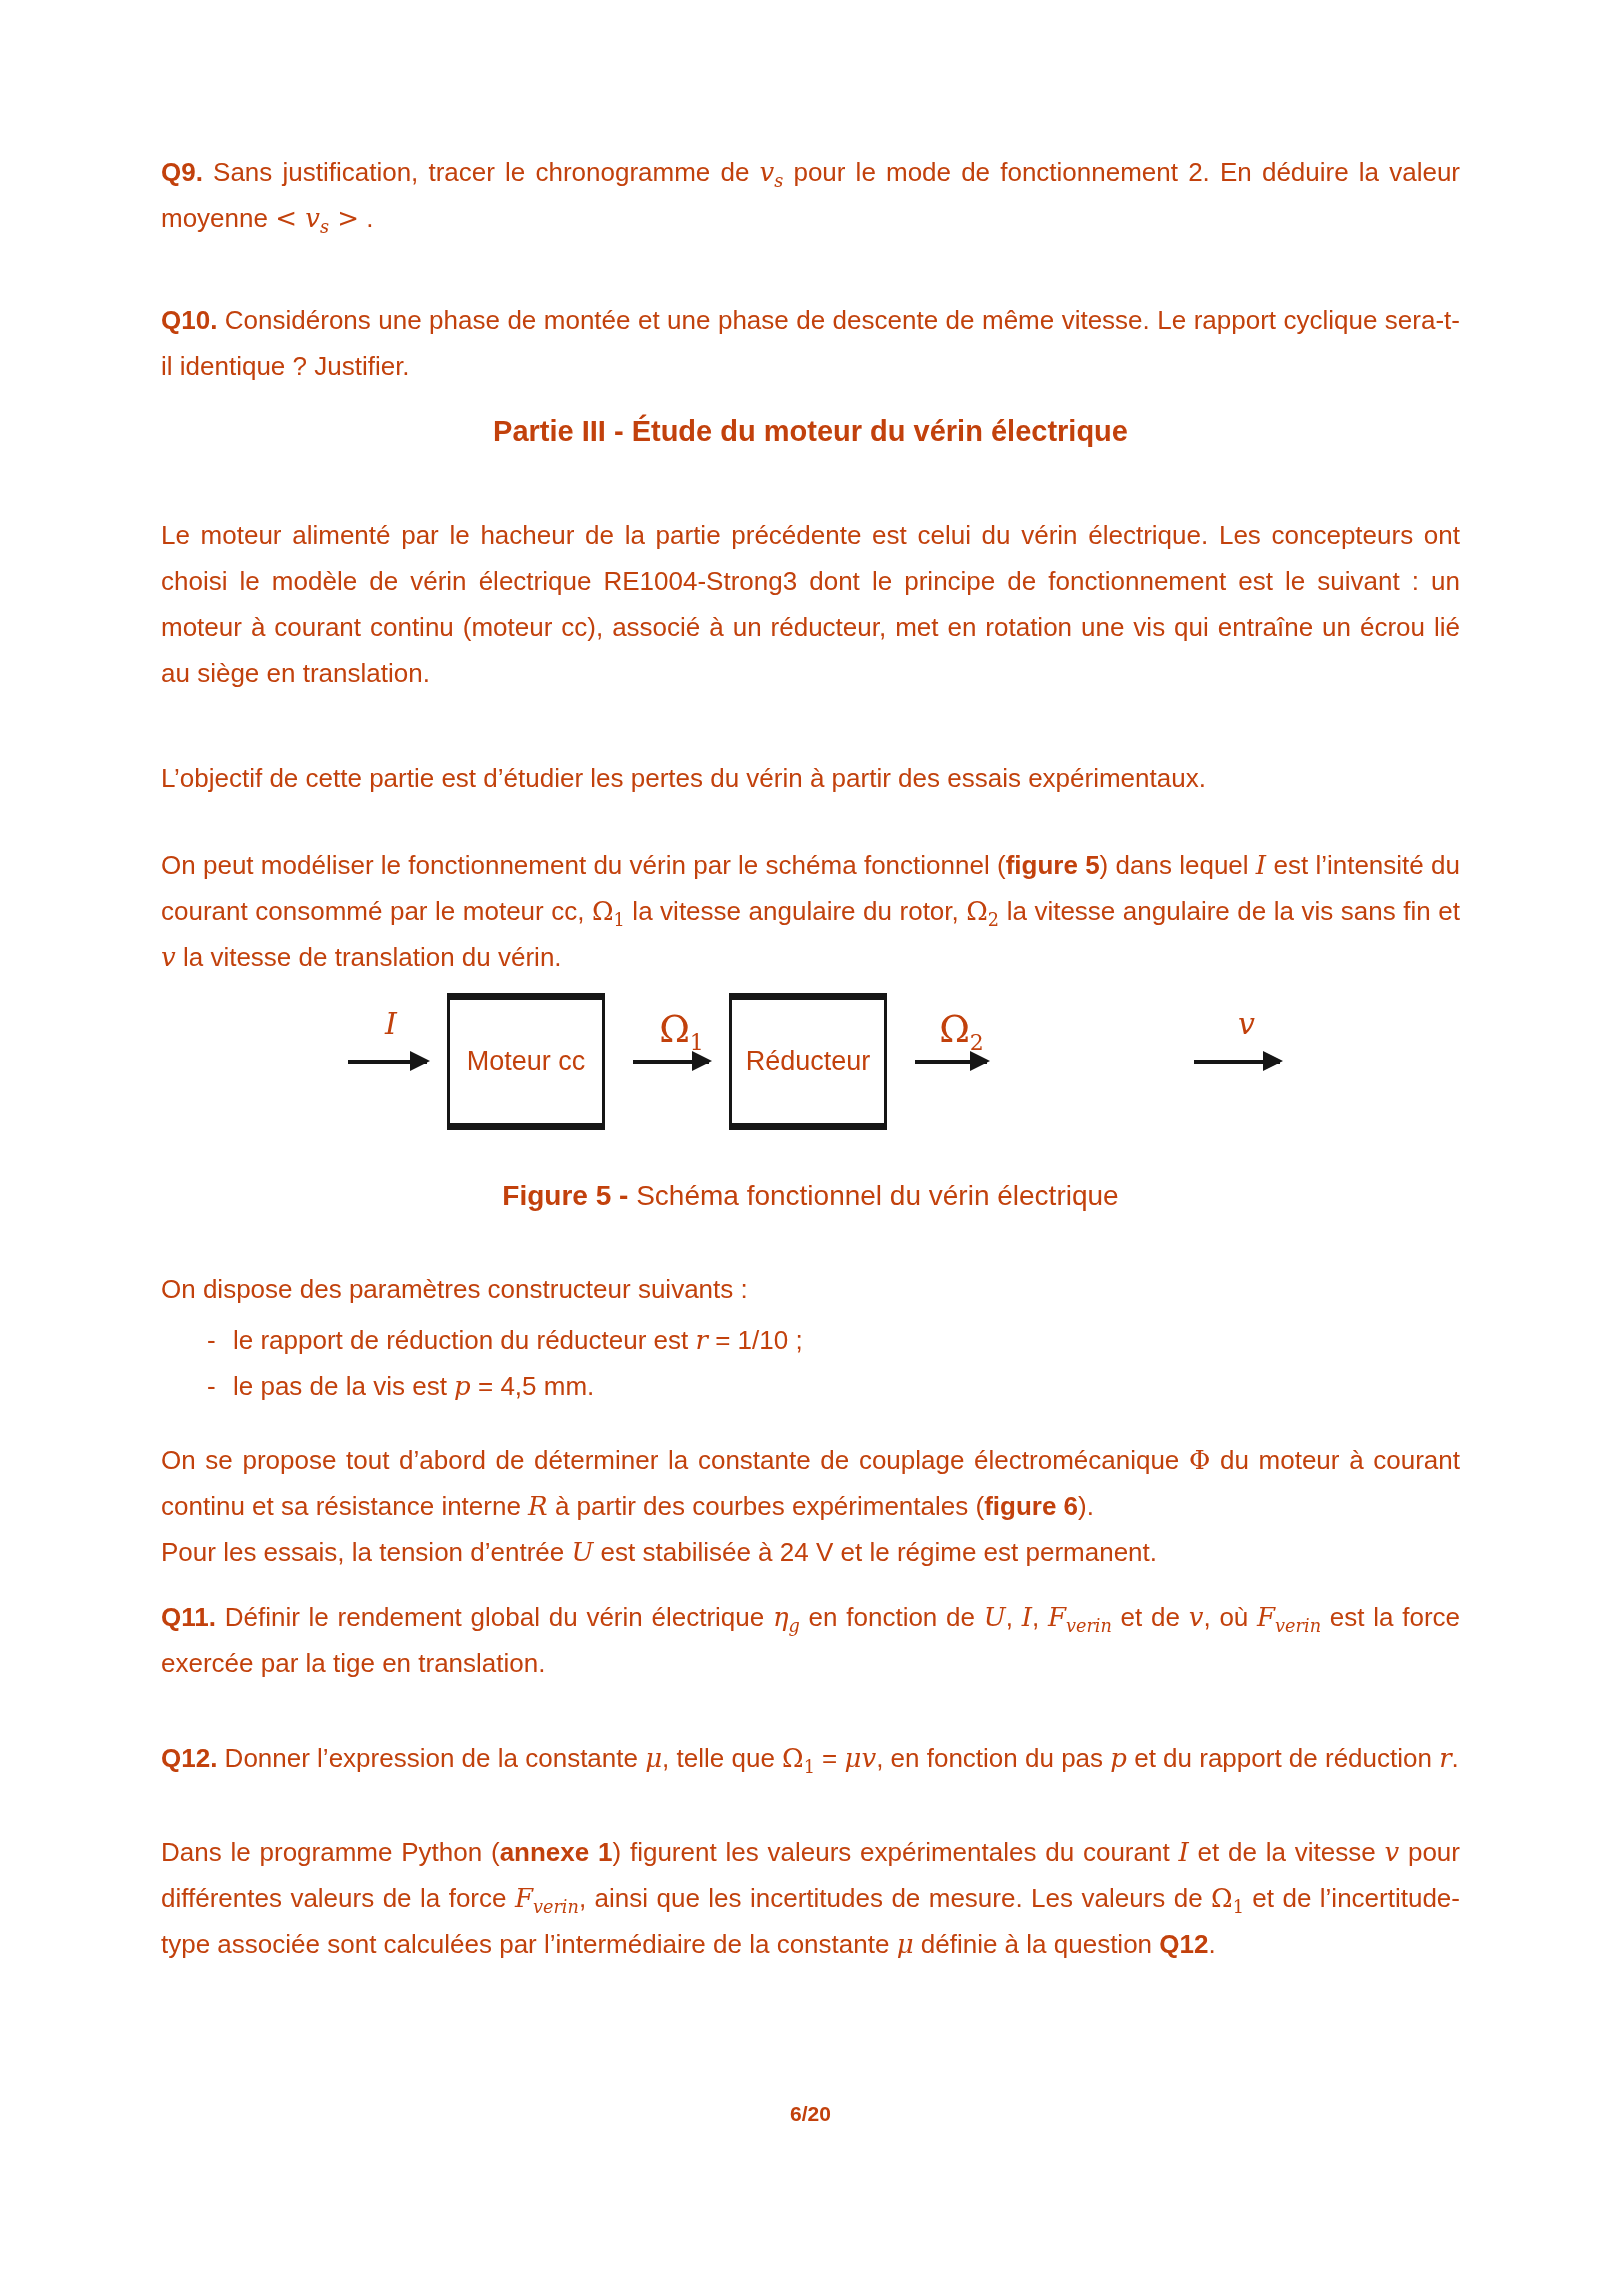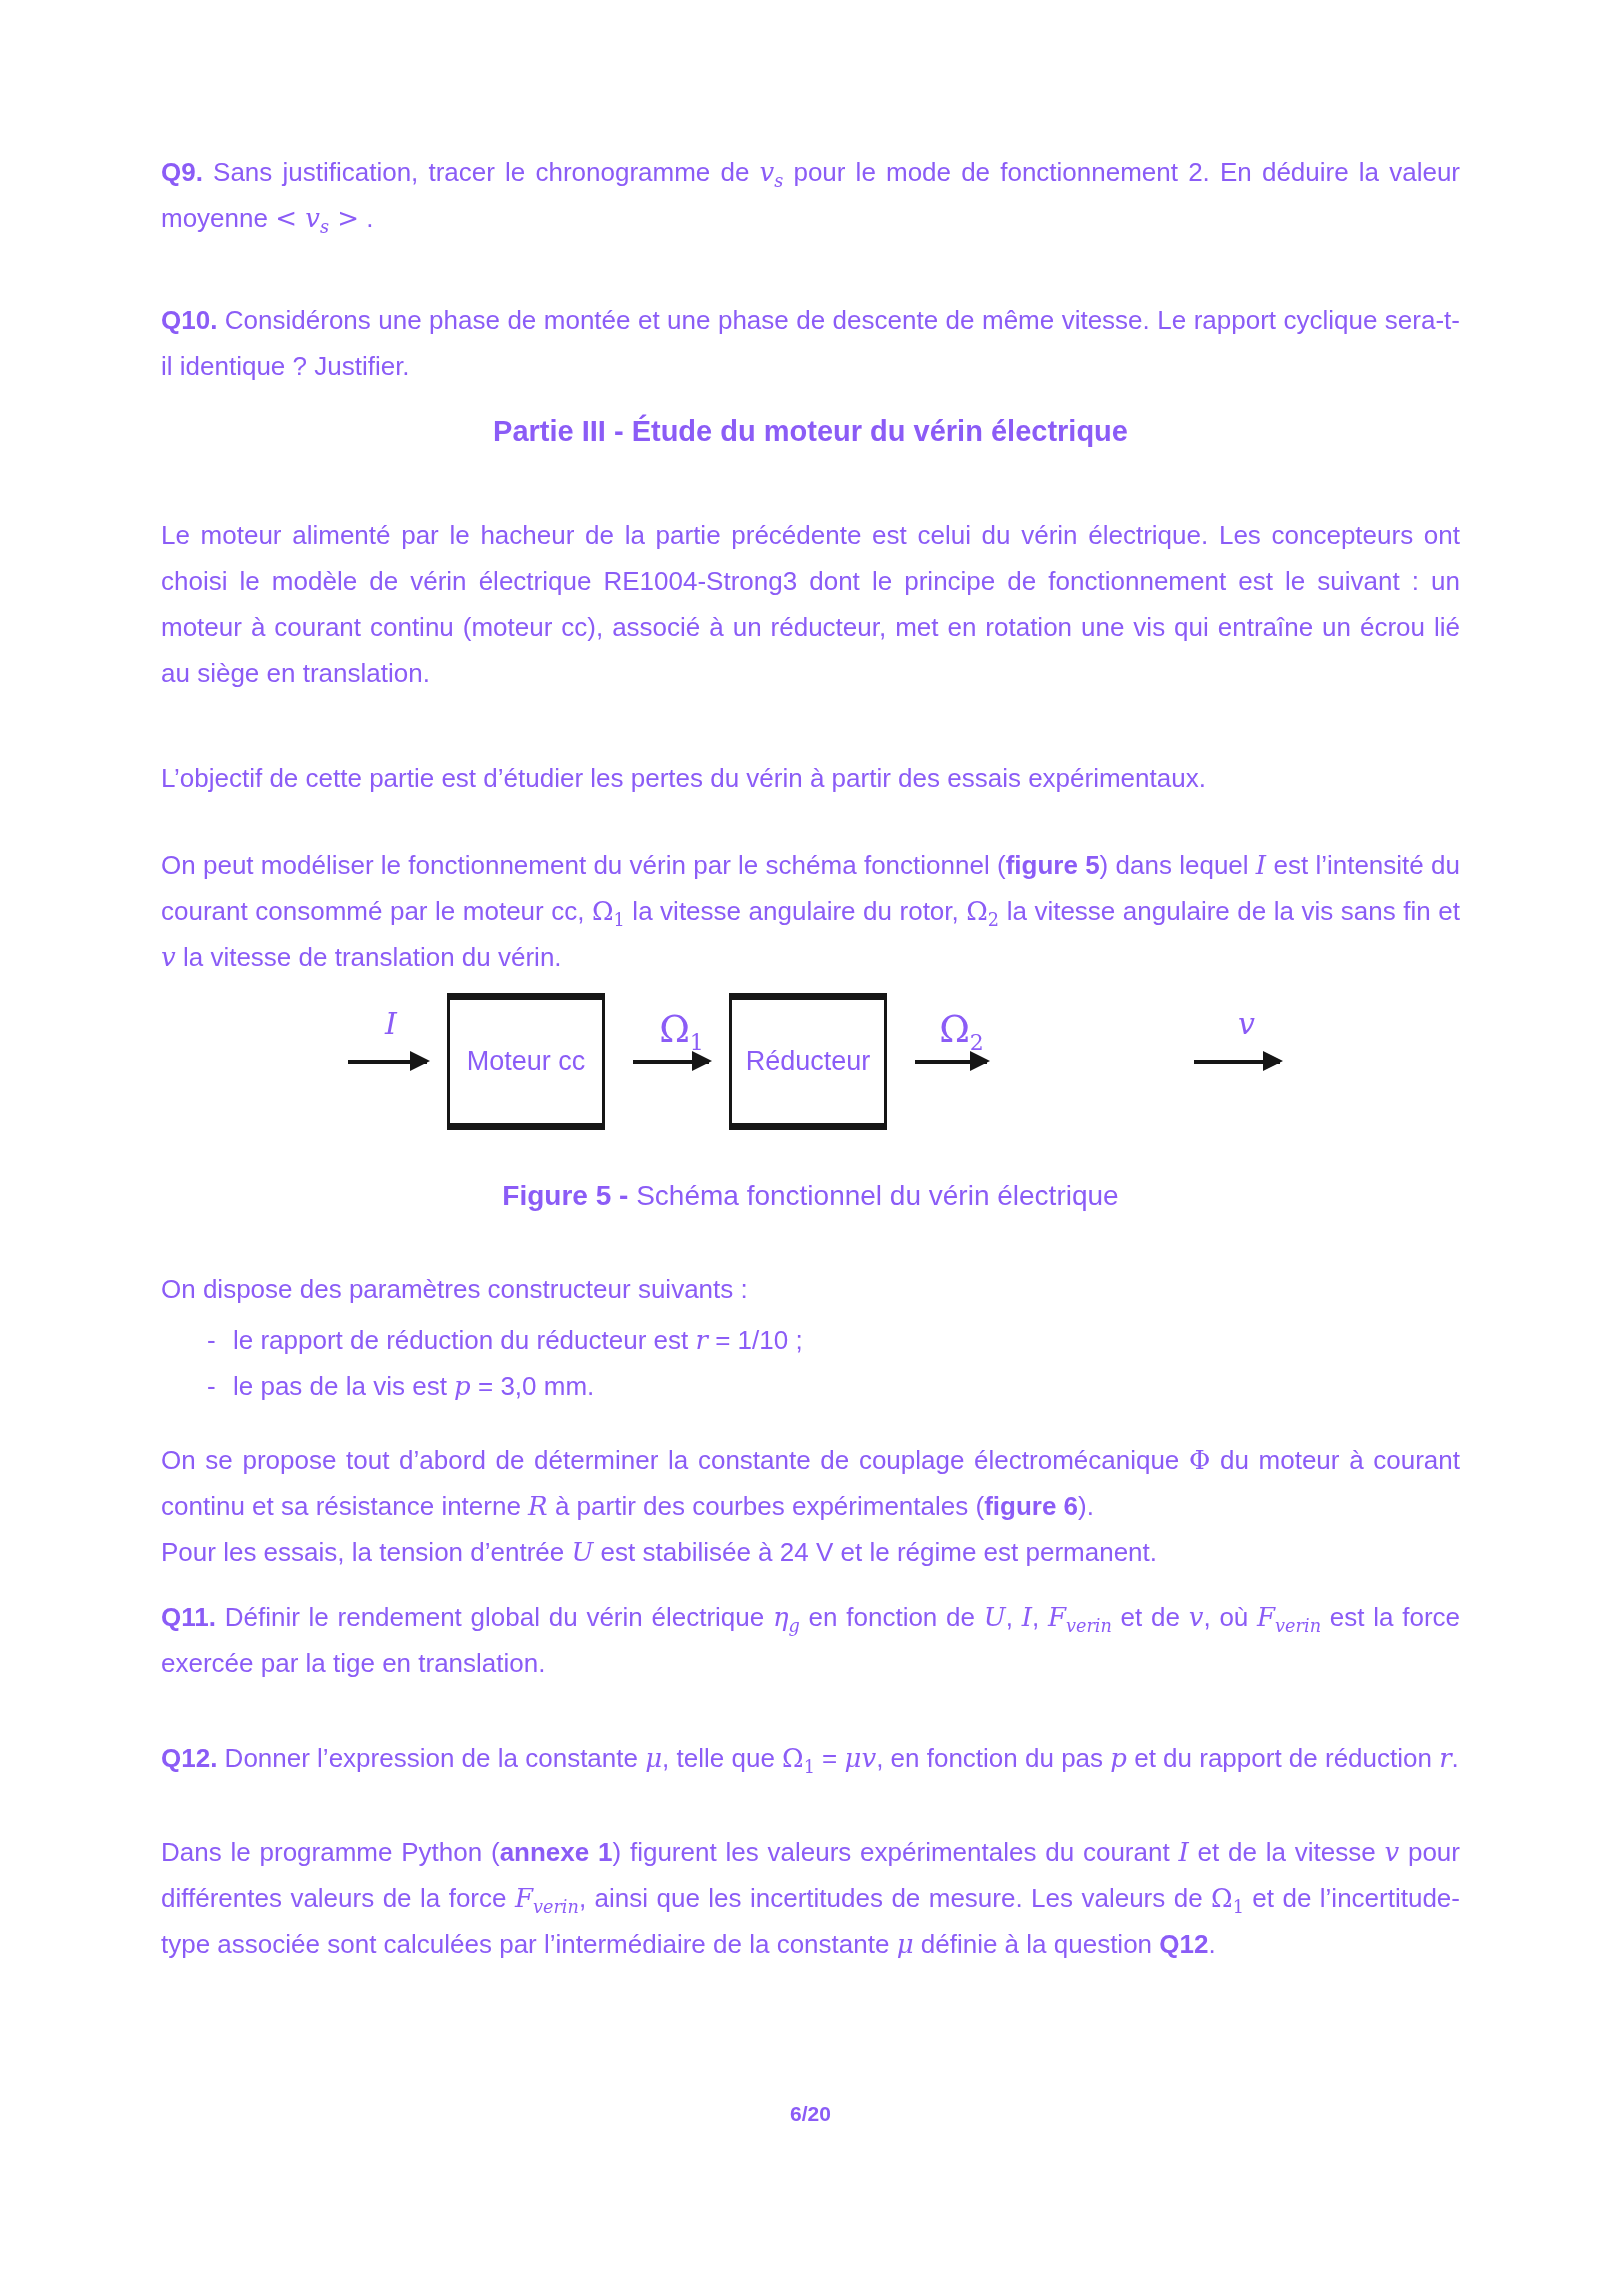--- a/index.html
+++ b/index.html
@@ -6,21 +6,21 @@
     margin: 0;
     padding: 0;
     background: #ffffff;
   }
   .page {
     position: relative;
     width: 1623px;
     height: 2295px;
     background: #ffffff;
     font-family: "Liberation Sans", sans-serif;
-    color: #8b5cf6;
+    color: #c2410c;
     overflow: hidden;
   }
   .blk {
     position: absolute;
     left: 161px;
     width: 1299px;
     margin: 0;
     font-size: 26px;
     line-height: 46px;
     text-align: justify;
@@ -176,21 +176,21 @@
 
   <p class="blk single" style="top:1266px"><span class="seg-t">On dispose des paramètres constructeur suivants :</span></p>
 
   <div class="bullet-row" style="top:1317px">
     <span class="dash">-</span>
     <span class="btxt"><span class="seg-t">le rapport de réduction du réducteur est </span><span class="seg-m">r</span><span class="seg-t"> = 1/10 ;</span></span>
   </div>
 
   <div class="bullet-row" style="top:1363px">
     <span class="dash">-</span>
-    <span class="btxt"><span class="seg-t">le pas de la vis est </span><span class="seg-m">p</span><span class="seg-t"> = 3,0 mm.</span></span>
+    <span class="btxt"><span class="seg-t">le pas de la vis est </span><span class="seg-m">p</span><span class="seg-t"> = 4,5 mm.</span></span>
   </div>
 
   <p class="blk" style="top:1437px"><span class="seg-t">On se propose tout d’abord de déterminer la constante de couplage électromécanique </span><span class="seg-u">Φ</span><span class="seg-t"> du moteur à courant continu et sa résistance interne </span><span class="seg-m">R</span><span class="seg-t"> à partir des courbes expérimentales (</span><span class="seg-b">figure 6</span><span class="seg-t">).</span></p>
 
   <p class="blk single" style="top:1529px"><span class="seg-t">Pour les essais, la tension d’entrée </span><span class="seg-m">U</span><span class="seg-t"> est stabilisée à 24 V et le régime est permanent.</span></p>
 
   <p class="blk" style="top:1594px"><span class="seg-b">Q11.</span><span class="seg-t"> Définir le rendement global du vérin électrique </span><span class="seg-m">η<sub class="seg-sub">g</sub></span><span class="seg-t"> en fonction de </span><span class="seg-m">U</span><span class="seg-t">, </span><span class="seg-m">I</span><span class="seg-t">, </span><span class="seg-m">F<sub class="seg-sub">verin</sub></span><span class="seg-t"> et de </span><span class="seg-m">v</span><span class="seg-t">, où </span><span class="seg-m">F<sub class="seg-sub">verin</sub></span><span class="seg-t"> est la force exercée par la tige en translation.</span></p>
 
   <p class="blk" style="top:1735px"><span class="seg-b">Q12.</span><span class="seg-t"> Donner l’expression de la constante </span><span class="seg-m">μ</span><span class="seg-t">, telle que </span><span class="seg-u">Ω<sub class="seg-sub">1</sub></span><span class="seg-t"> = </span><span class="seg-m">μv</span><span class="seg-t">, en fonction du pas </span><span class="seg-m">p</span><span class="seg-t"> et du rapport de réduction </span><span class="seg-m">r</span><span class="seg-t">.</span></p>
 

